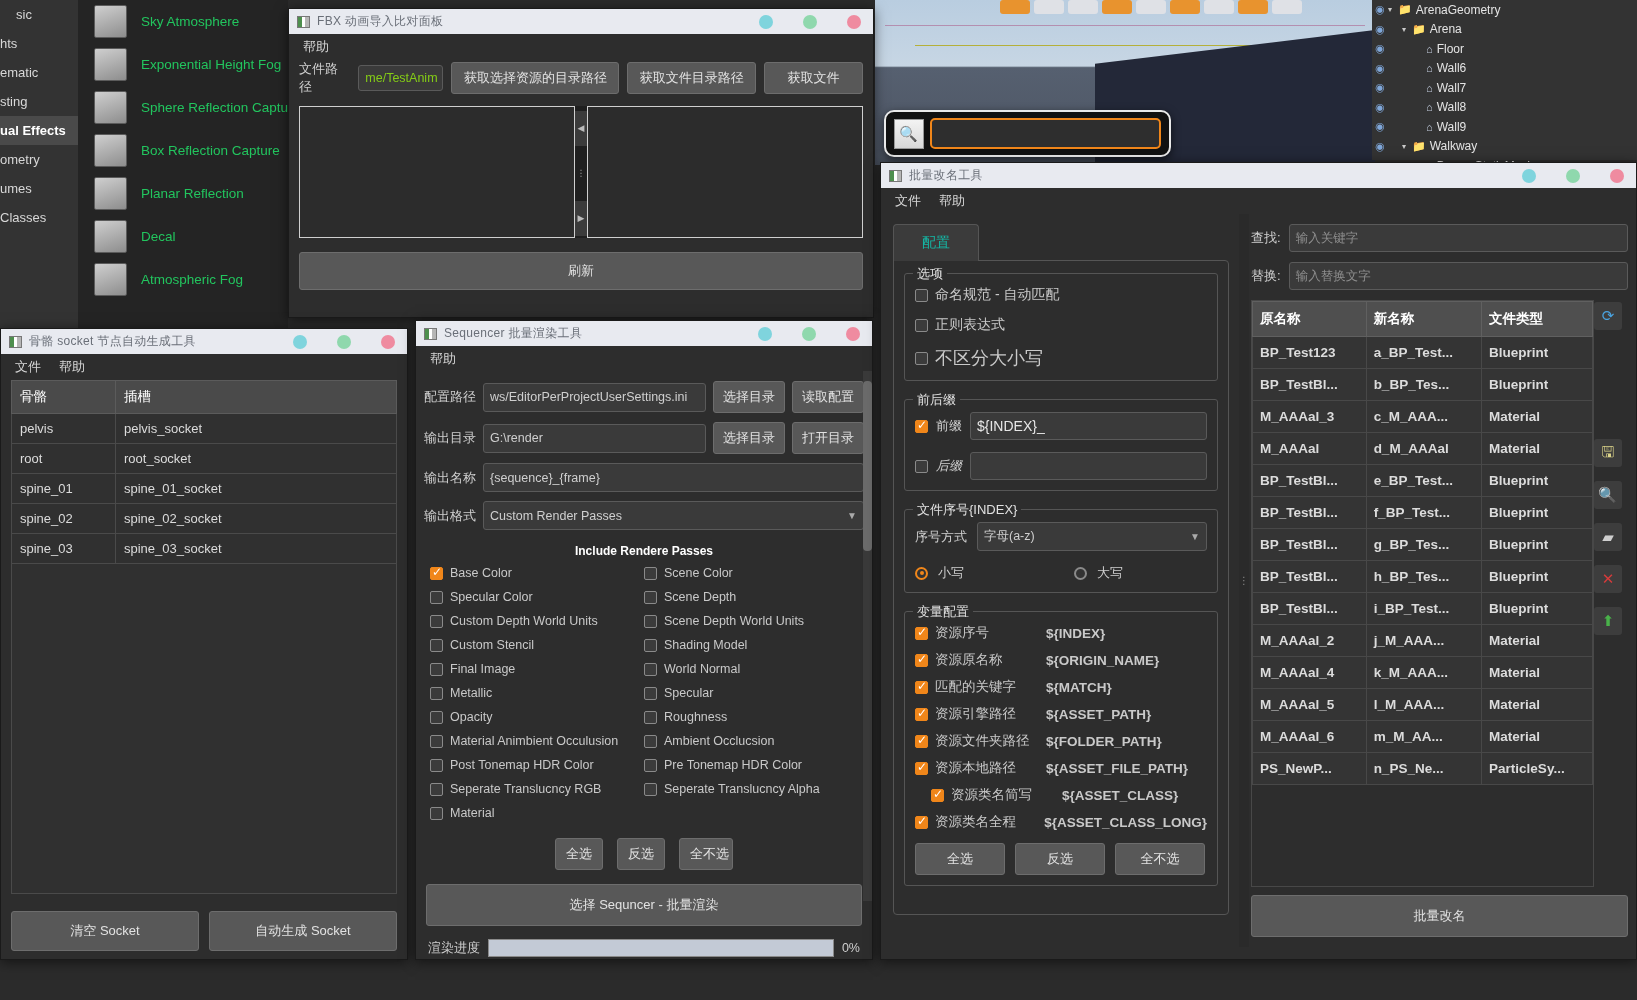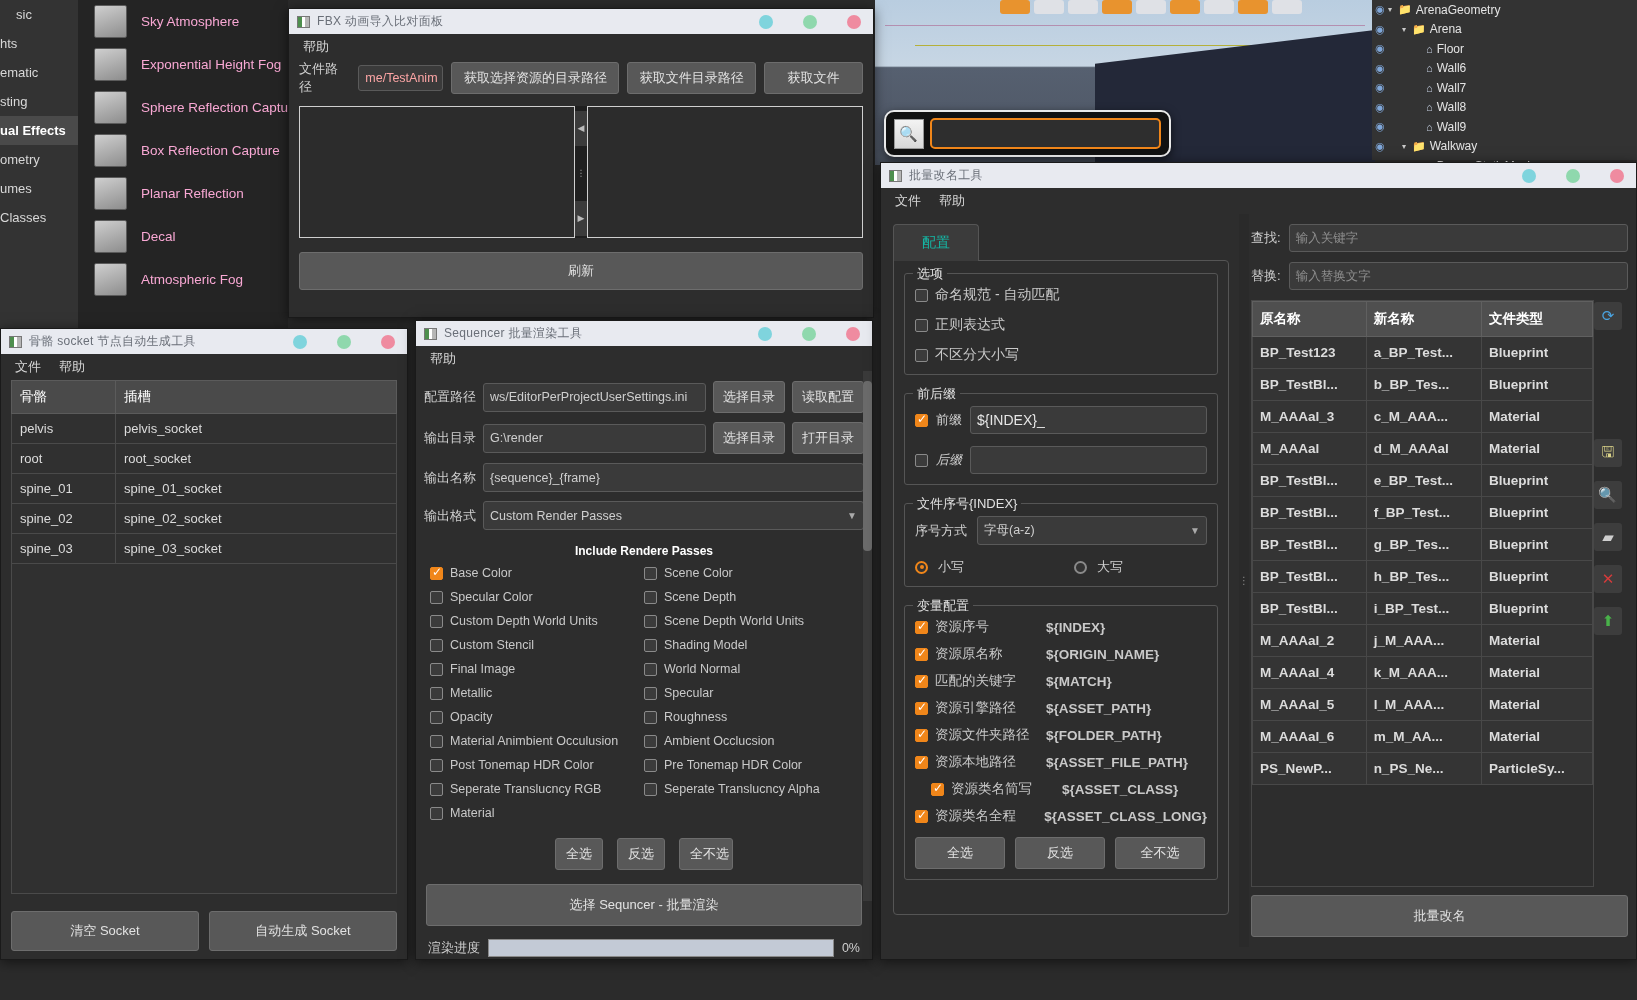--- a/index.html
+++ b/index.html
@@ -57,21 +57,21 @@
   
   #placePanel { position:absolute; left:0; top:0; width:288px; height:330px;
                 background:#242424; }
   #placeCats { position:absolute; left:0; top:0; width:78px; height:330px; background:#333; }
   .cat { color:#d8d8d8; font-size:13px; padding:6px 0 6px 0; padding-left:0; }
   .cat.sel { background:#4a4a4a; font-weight:bold; color:#fff; }
   #placeList { position:absolute; left:78px; top:0; right:0; height:330px; background:#242424;}
   .pitem { display:flex; align-items:center; gap:14px; padding:5px 0 5px 16px; }
   .pthumb { width:33px; height:33px; border-radius:2px; flex:none;
             background:linear-gradient(160deg,#cfcfcf,#8d8d8d); border:1px solid #5b5b5b;}
-  .pname { color:#f9a8d4; font-size:13.5px; white-space:nowrap; }
+  .pname { color:#22c55e; font-size:13.5px; white-space:nowrap; }
 
   
   #viewport { position:absolute; left:875px; top:0; width:500px; height:165px;
        background:linear-gradient(#b9cde0 0%,#c7d6e4 40%,#566070 41%,#4c5462 100%); }
   #viewportDark { position:absolute; left:1095px; top:30px; width:280px; height:135px;
        background:#232838; clip-path:polygon(0 25%,100% 0,100% 100%,0 100%); }
   .vline { position:absolute; height:1px; background:#b48fb0; }
   #topTools { position:absolute; left:1000px; top:0; width:380px; height:14px; display:flex; gap:4px;}
   .ttbtn { width:30px; height:14px; border-radius:3px; background:#dfe1e6; }
   .ttbtn.or { background:#e8932e; }
@@ -257,21 +257,21 @@
         <span class="dot c"></span>
         <span class="dot g"></span>
         <span class="dot r"></span>
       </span>
     </div>
     <div class="menubar">
       <span>帮助</span>
     </div>
     <div class="row" style="gap:8px; padding:0 10px;">
       <span class="lbl">文件路径</span>
-      <div class="tfield" style="width:86px;color:#fca5a5;">me/TestAnim</div>
+      <div class="tfield" style="width:86px;color:#84cc16;">me/TestAnim</div>
       <div class="btn" style="width:170px;">获取选择资源的目录路径</div>
       <div class="btn" style="width:130px;">获取文件目录路径</div>
       <div class="btn" style="width:100px;">获取文件</div>
     </div>
     <div style="display:flex; padding:10px; gap:0; height:152px;">
       <div class="darkarea" style="flex:1;"></div>
       <div style="width:12px; background:#1f1f1f; position:relative;">
         <div style="position:absolute;left:0;top:5px;width:12px;height:35px;background:#3b3b3b;color:#bbb;font-size:9px;text-align:center;line-height:35px;">◀</div>
         <div style="position:absolute;left:0;top:62px;width:12px;color:#999;font-size:9px;text-align:center;">⋮</div>
         <div style="position:absolute;left:0;top:95px;width:12px;height:35px;background:#3b3b3b;color:#bbb;font-size:9px;text-align:center;line-height:35px;">▶</div>
@@ -523,21 +523,21 @@
             <span class="gtitle">选项</span>
             <div id="optItems" style="display:flex;flex-direction:column;gap:12px;padding-top:4px;">
                 <div class="cbrow" style="font-size: 14px;">
                   <span class="cb"></span>
                   <span>命名规范 - 自动匹配</span>
                 </div>
                 <div class="cbrow" style="font-size: 14px;">
                   <span class="cb"></span>
                   <span>正则表达式</span>
                 </div>
-                <div class="cbrow" style="font-size: 14px;">
+                <div class="cbrow" style="font-size: 18px;">
                   <span class="cb"></span>
                   <span>不区分大小写</span>
                 </div>
               </div>
           </div>
 
           <div class="grp" style="margin-bottom:18px;">
             <span class="gtitle">前后缀</span>
             <div class="row" style="gap:8px;padding-top:4px;">
               <span class="cb on"></span>

